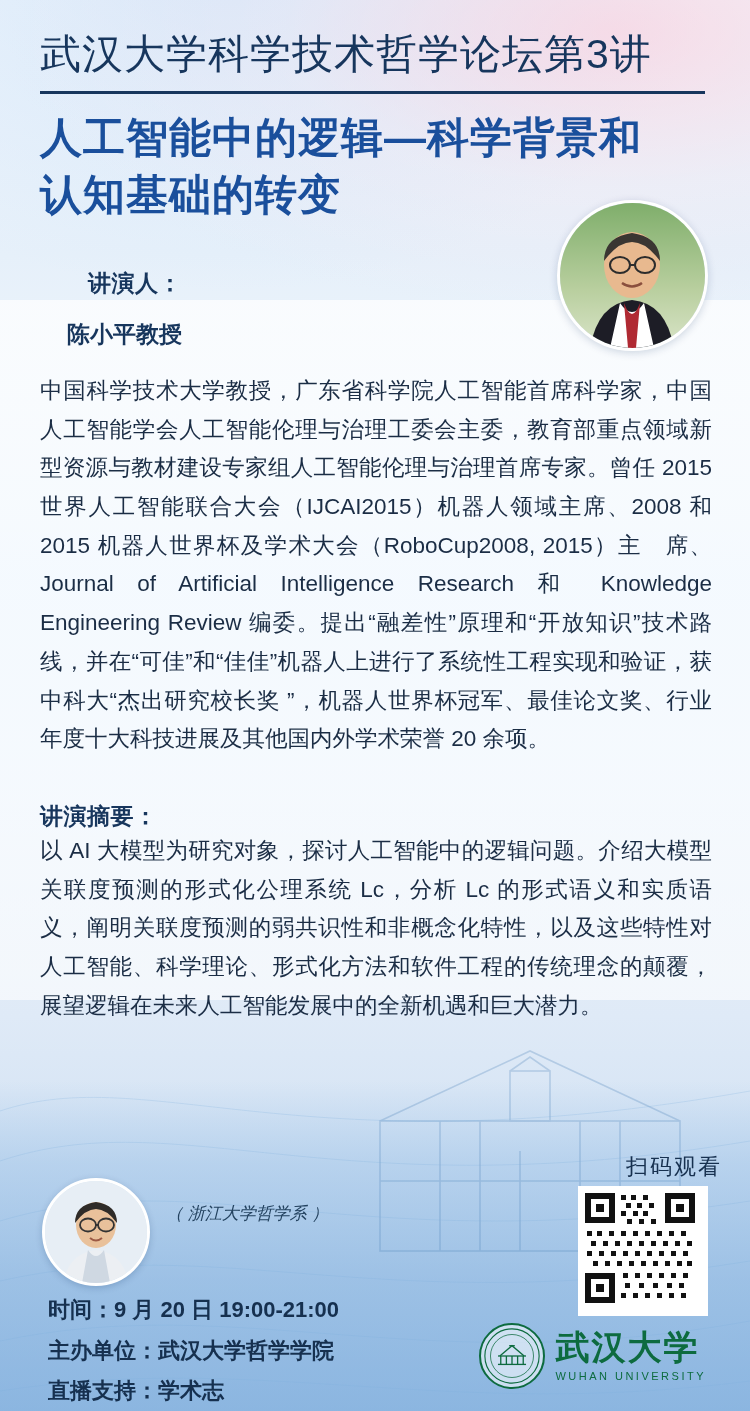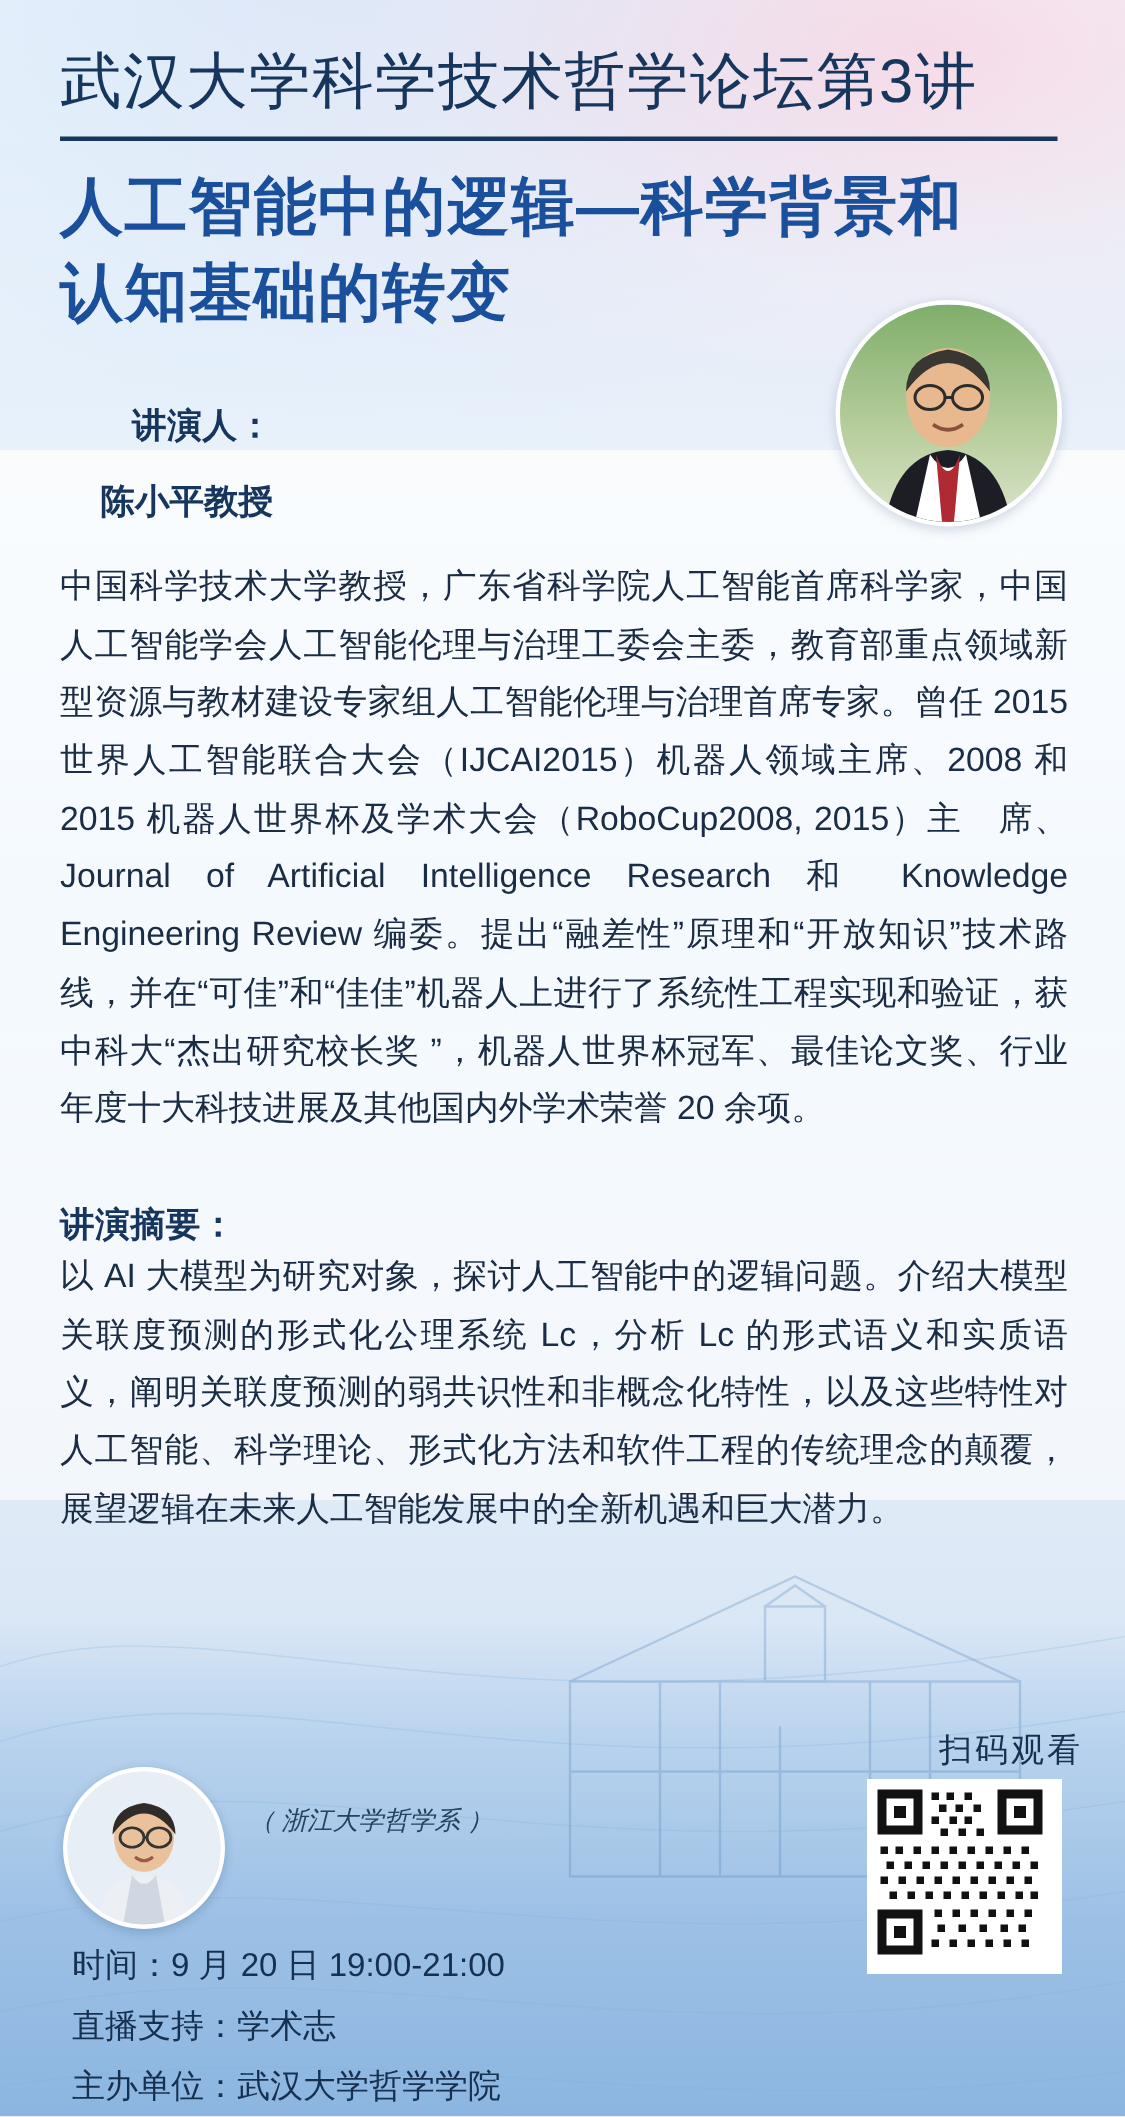--- a/index.html
+++ b/index.html
@@ -138,21 +138,21 @@
   .reviewer-affil {
     font-size: 17px;
     color: #23425f;
     margin-top: 7px;
     font-style: italic;
   }
   .info-lines {
     position: absolute;
     left: 48px; top: 1290px;
     font-size: 22px;
-    font-weight: normal;
+    font-weight: bold;
     color: #16304f;
     line-height: 1.85;
   }
   .scan-label {
     position: absolute;
     right: 28px; top: 1152px;
     font-size: 22px;
     font-weight: normal;
     color: #16304f;
     letter-spacing: 2px;
@@ -278,22 +278,22 @@
       <path d="M18 102 q6 -30 33 -33 q27 3 33 33 z" fill="#eceff3"></path>
       <path d="M43 69 q8 12 16 0 l6 33 h-28 z" fill="#cfd8e2"></path>
     </svg>
   </div>
   <div class="reviewer-text">
     <div class="reviewer-affil">（ 浙江大学哲学系 ）</div>
   </div>
 
   <div class="info-lines">
     <div>时间：9 月 20 日 19:00-21:00</div>
+    <div>主办单位：武汉大学哲学学院</div>
     <div>直播支持：学术志</div>
-    <div>主办单位：武汉大学哲学学院</div>
   </div>
 
   <div class="scan-label">扫码观看</div>
   <div class="qr">
     <svg viewBox="0 0 118 118" width="118" height="118">
       <rect width="118" height="118" fill="#ffffff"></rect>
       <g fill="#111111">
         <rect x="4" y="4" width="30" height="30"></rect>
         <rect x="84" y="4" width="30" height="30"></rect>
         <rect x="4" y="84" width="30" height="30"></rect>
@@ -371,14 +371,33 @@
         <rect x="40" y="104" width="5" height="5"></rect>
           <rect x="52" y="104" width="5" height="5"></rect>
           <rect x="64" y="104" width="5" height="5"></rect>
         <rect x="76" y="104" width="5" height="5"></rect>
           <rect x="88" y="104" width="5" height="5"></rect>
           <rect x="100" y="104" width="5" height="5"></rect>
       </g>
     </svg>
   </div>
 
+  <div class="uni-logo">
+    <div class="uni-seal">
+      <svg viewBox="0 0 62 62" width="58" height="58">
+        <circle cx="31" cy="31" r="29" fill="none" stroke="#0d6b3f" stroke-width="1.2"></circle>
+        <circle cx="31" cy="31" r="23" fill="none" stroke="#0d6b3f" stroke-width="0.8"></circle>
+        <g stroke="#0d6b3f" stroke-width="1.4" fill="none">
+          <path d="M16 40 h30"></path>
+          <path d="M19 40 v-9 M25 40 v-9 M31 40 v-9 M37 40 v-9 M43 40 v-9"></path>
+          <path d="M16 31 h30"></path>
+          <path d="M18 31 L31 20 L44 31"></path>
+          <path d="M28 20 h6"></path>
+        </g>
+      </svg>
+    </div>
+    <div>
+      <div class="uni-name-cn">武汉大学</div>
+      <div class="uni-name-en">WUHAN UNIVERSITY</div>
+    </div>
+  </div>
 
 </div>
 
 </body></html>

